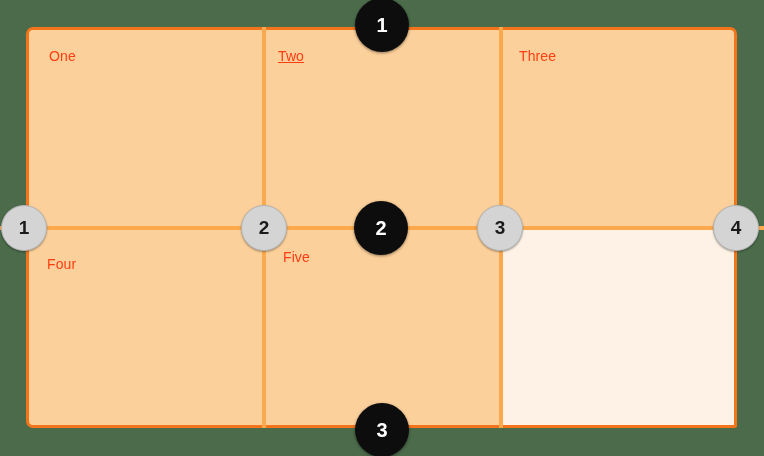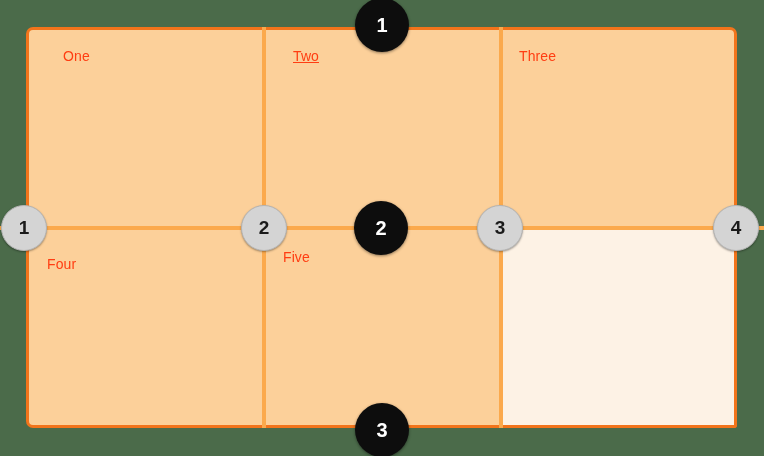--- a/index.html
+++ b/index.html
@@ -121,22 +121,22 @@
 
   <div class="cell-empty"></div>
 
   <div class="vline" style="left:262px; top:27px; height:401px;"></div>
   <div class="vline" style="left:499px; top:27px; height:401px;"></div>
 
   <div class="hline" style="left:24px; top:226px; width:713px;"></div>
   <div class="hline" style="left:0px; top:226px; width:30px;"></div>
   <div class="hline" style="left:735px; top:226px; width:29px;"></div>
 
-  <div class="cell-label" style="left:63px;  top:48px;">One</div>
-  <div class="cell-label" style="left:293px; top:48px;text-decoration:underline;">Two</div>
+  <div class="cell-label" style="left:49px;  top:48px;">One</div>
+  <div class="cell-label" style="left:278px; top:48px;text-decoration:underline;">Two</div>
   <div class="cell-label" style="left:519px; top:48px;">Three</div>
   <div class="cell-label" style="left:47px;  top:256px;">Four</div>
   <div class="cell-label" style="left:283px; top:249px;">Five</div>
 
   <div class="handle handle-light" style="left:1px;   top:205px;">1</div>
   <div class="handle handle-light" style="left:241px; top:205px;">2</div>
   <div class="handle handle-light" style="left:477px; top:205px;">3</div>
   <div class="handle handle-light" style="left:713px; top:205px;">4</div>
 
   <div class="handle handle-dark" style="left:355px; top:-2px;">1</div>

